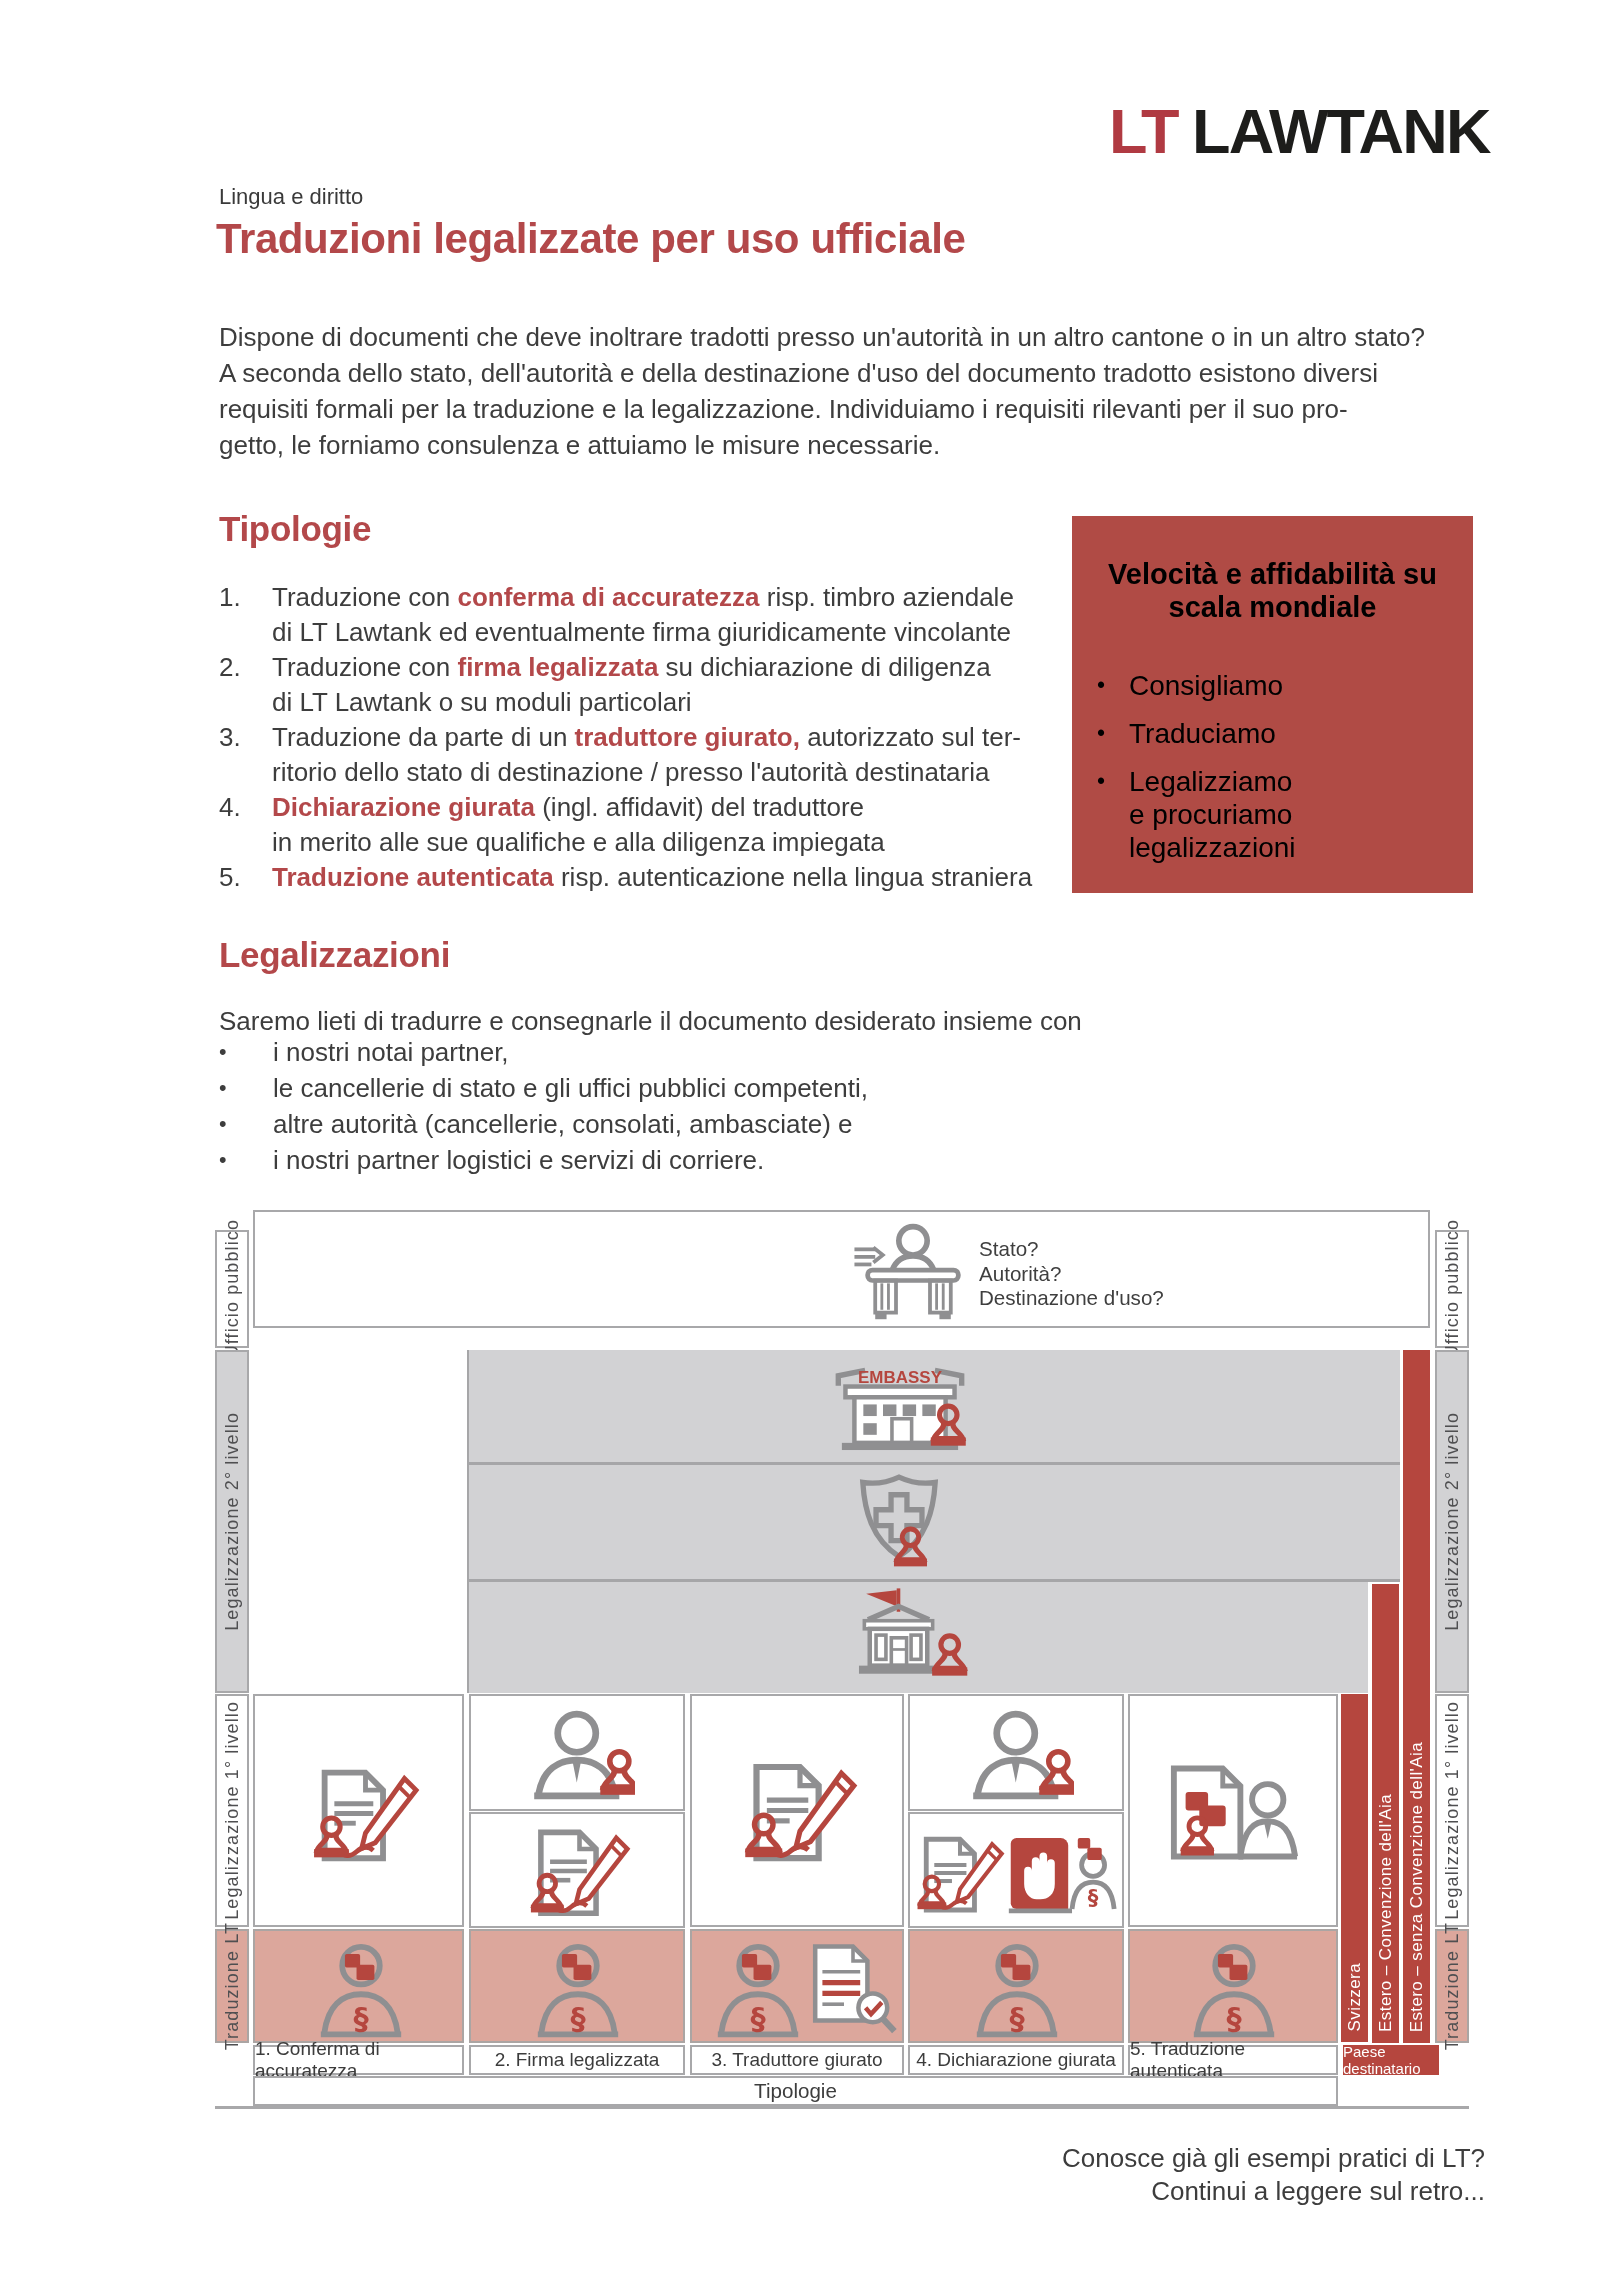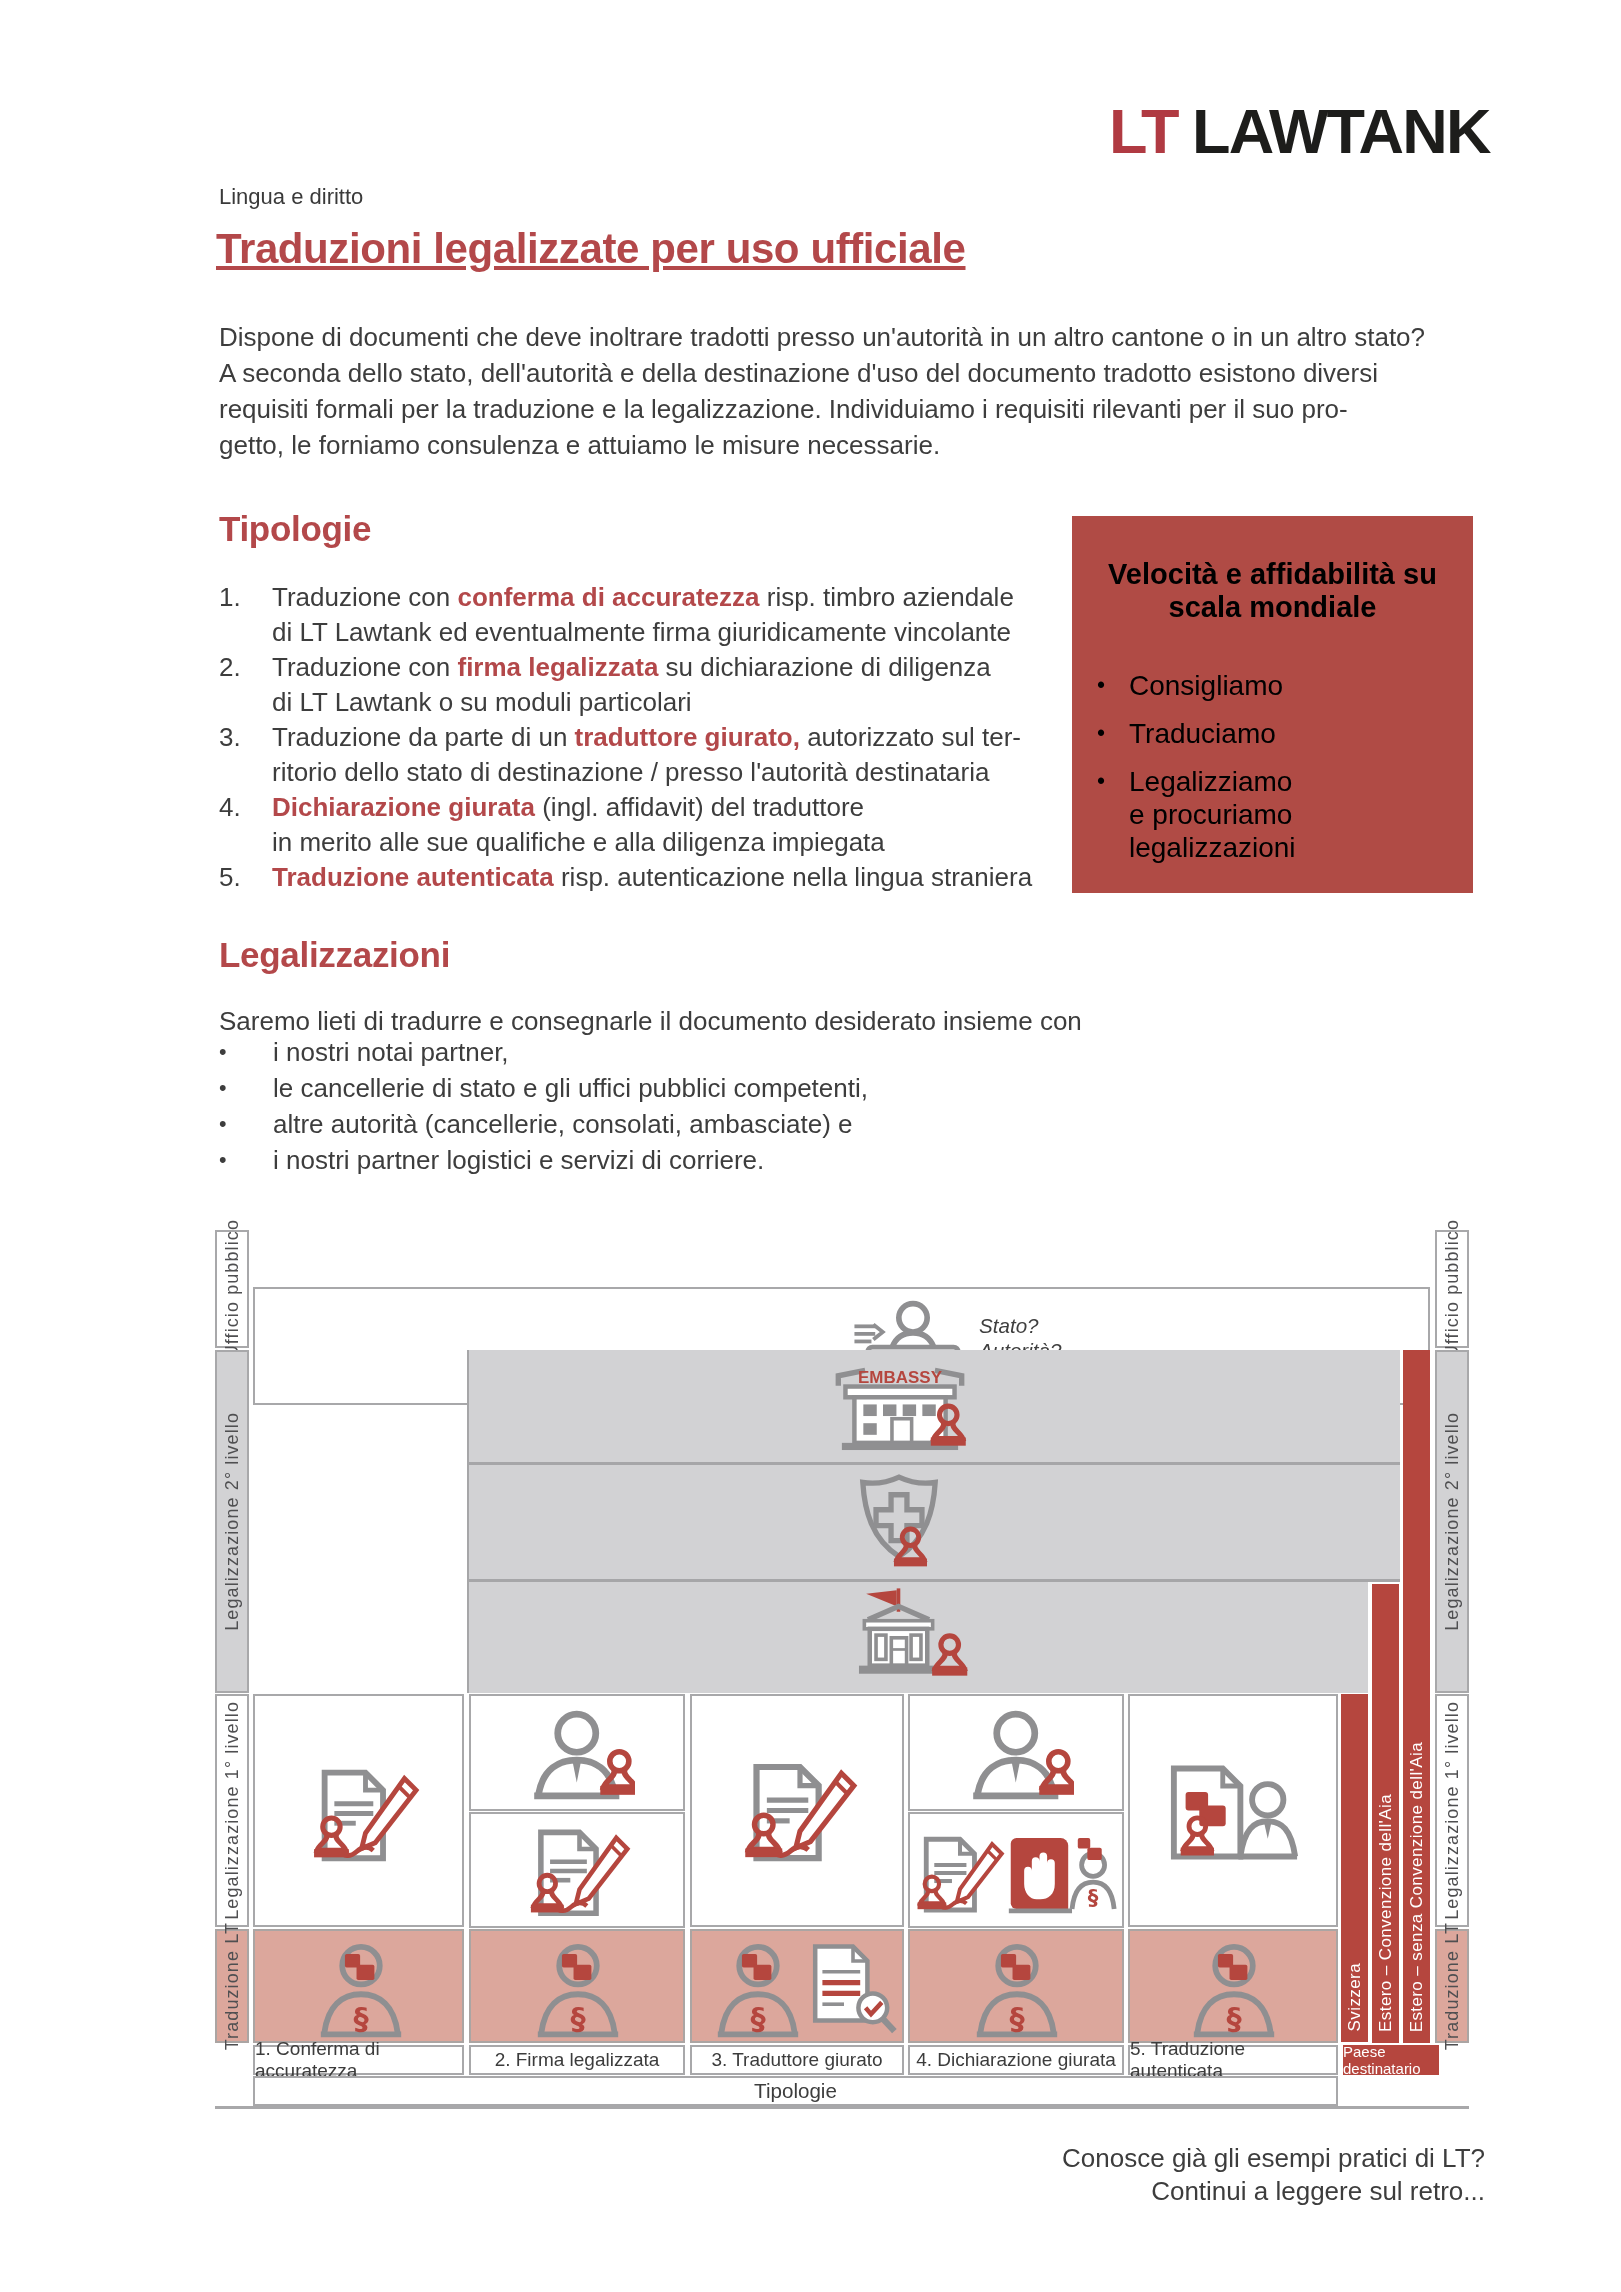--- a/index.html
+++ b/index.html
@@ -3,21 +3,21 @@
 <meta charset="utf-8">
 <style>
   html,body{margin:0;padding:0;background:#fff;}
   .page{position:relative;width:1621px;height:2293px;background:#fff;overflow:hidden;
         font-family:"Liberation Sans",sans-serif;color:#3d3d3d;}
   .abs{position:absolute;}
   
   .logo{position:absolute;left:1109px;top:95px;font-size:63px;font-weight:bold;letter-spacing:-1.8px;color:#1d1d1b;white-space:nowrap;}
   .logo .lt{color:#b03a42;margin-right:14.3px;}
   .kicker{position:absolute;left:219px;top:184px;font-size:22px;color:#3a3a3a;}
-  .title{position:absolute;left:216px;top:225px;font-size:42px;font-weight:bold;letter-spacing:-0.4px;color:#b3484a;text-decoration:underline;}
+  .title{position:absolute;left:216px;top:215px;font-size:42px;font-weight:bold;letter-spacing:-0.4px;color:#b3484a;}
   
   .intro{position:absolute;left:219px;top:319px;font-size:26px;line-height:36px;}
   
   .sec-h{position:absolute;font-size:35px;font-weight:bold;color:#b3484a;letter-spacing:-0.3px;}
   
   .tip-list{position:absolute;left:219px;top:580px;width:833px;}
   .tip-item{position:relative;padding-left:53px;}
   .tip-num{position:absolute;left:0;top:0;font-size:26px;line-height:35px;}
   .tip-line{font-size:26px;line-height:35px;white-space:nowrap;}
   .red-b{color:#b3484a;font-weight:bold;}
@@ -283,21 +283,21 @@
   <div class="cell flexc graycell" style="left:1435px;top:1350px;width:34px;height:343px;">
       <span class="vtext">Legalizzazione 2° livello</span>
     </div>
   <div class="cell flexc" style="left:1435px;top:1694px;width:34px;height:233px;">
       <span class="vtext">Legalizzazione 1° livello</span>
     </div>
   <div class="cell flexc pinkcell" style="left:1435px;top:1929px;width:34px;height:114px;">
       <span class="vtext">Traduzione LT</span>
     </div>
 
-  <div class="cell" style="left:253px;top:1287px;width:1177px;height:118px;font-style:italic;">
+  <div class="cell" style="left:253px;top:1210px;width:1177px;height:118px;">
     <svg class="abs" style="left:591px;top:9px;" width="134" height="102" viewBox="0 0 140 108">
         <use href="#i-desk"></use>
       </svg>
     <div class="questions" style="left:724px;top:25px;">
         <div>Stato?</div>
         <div>Autorità?</div>
         <div>Destinazione d'uso?</div>
       </div>
   </div>
 

